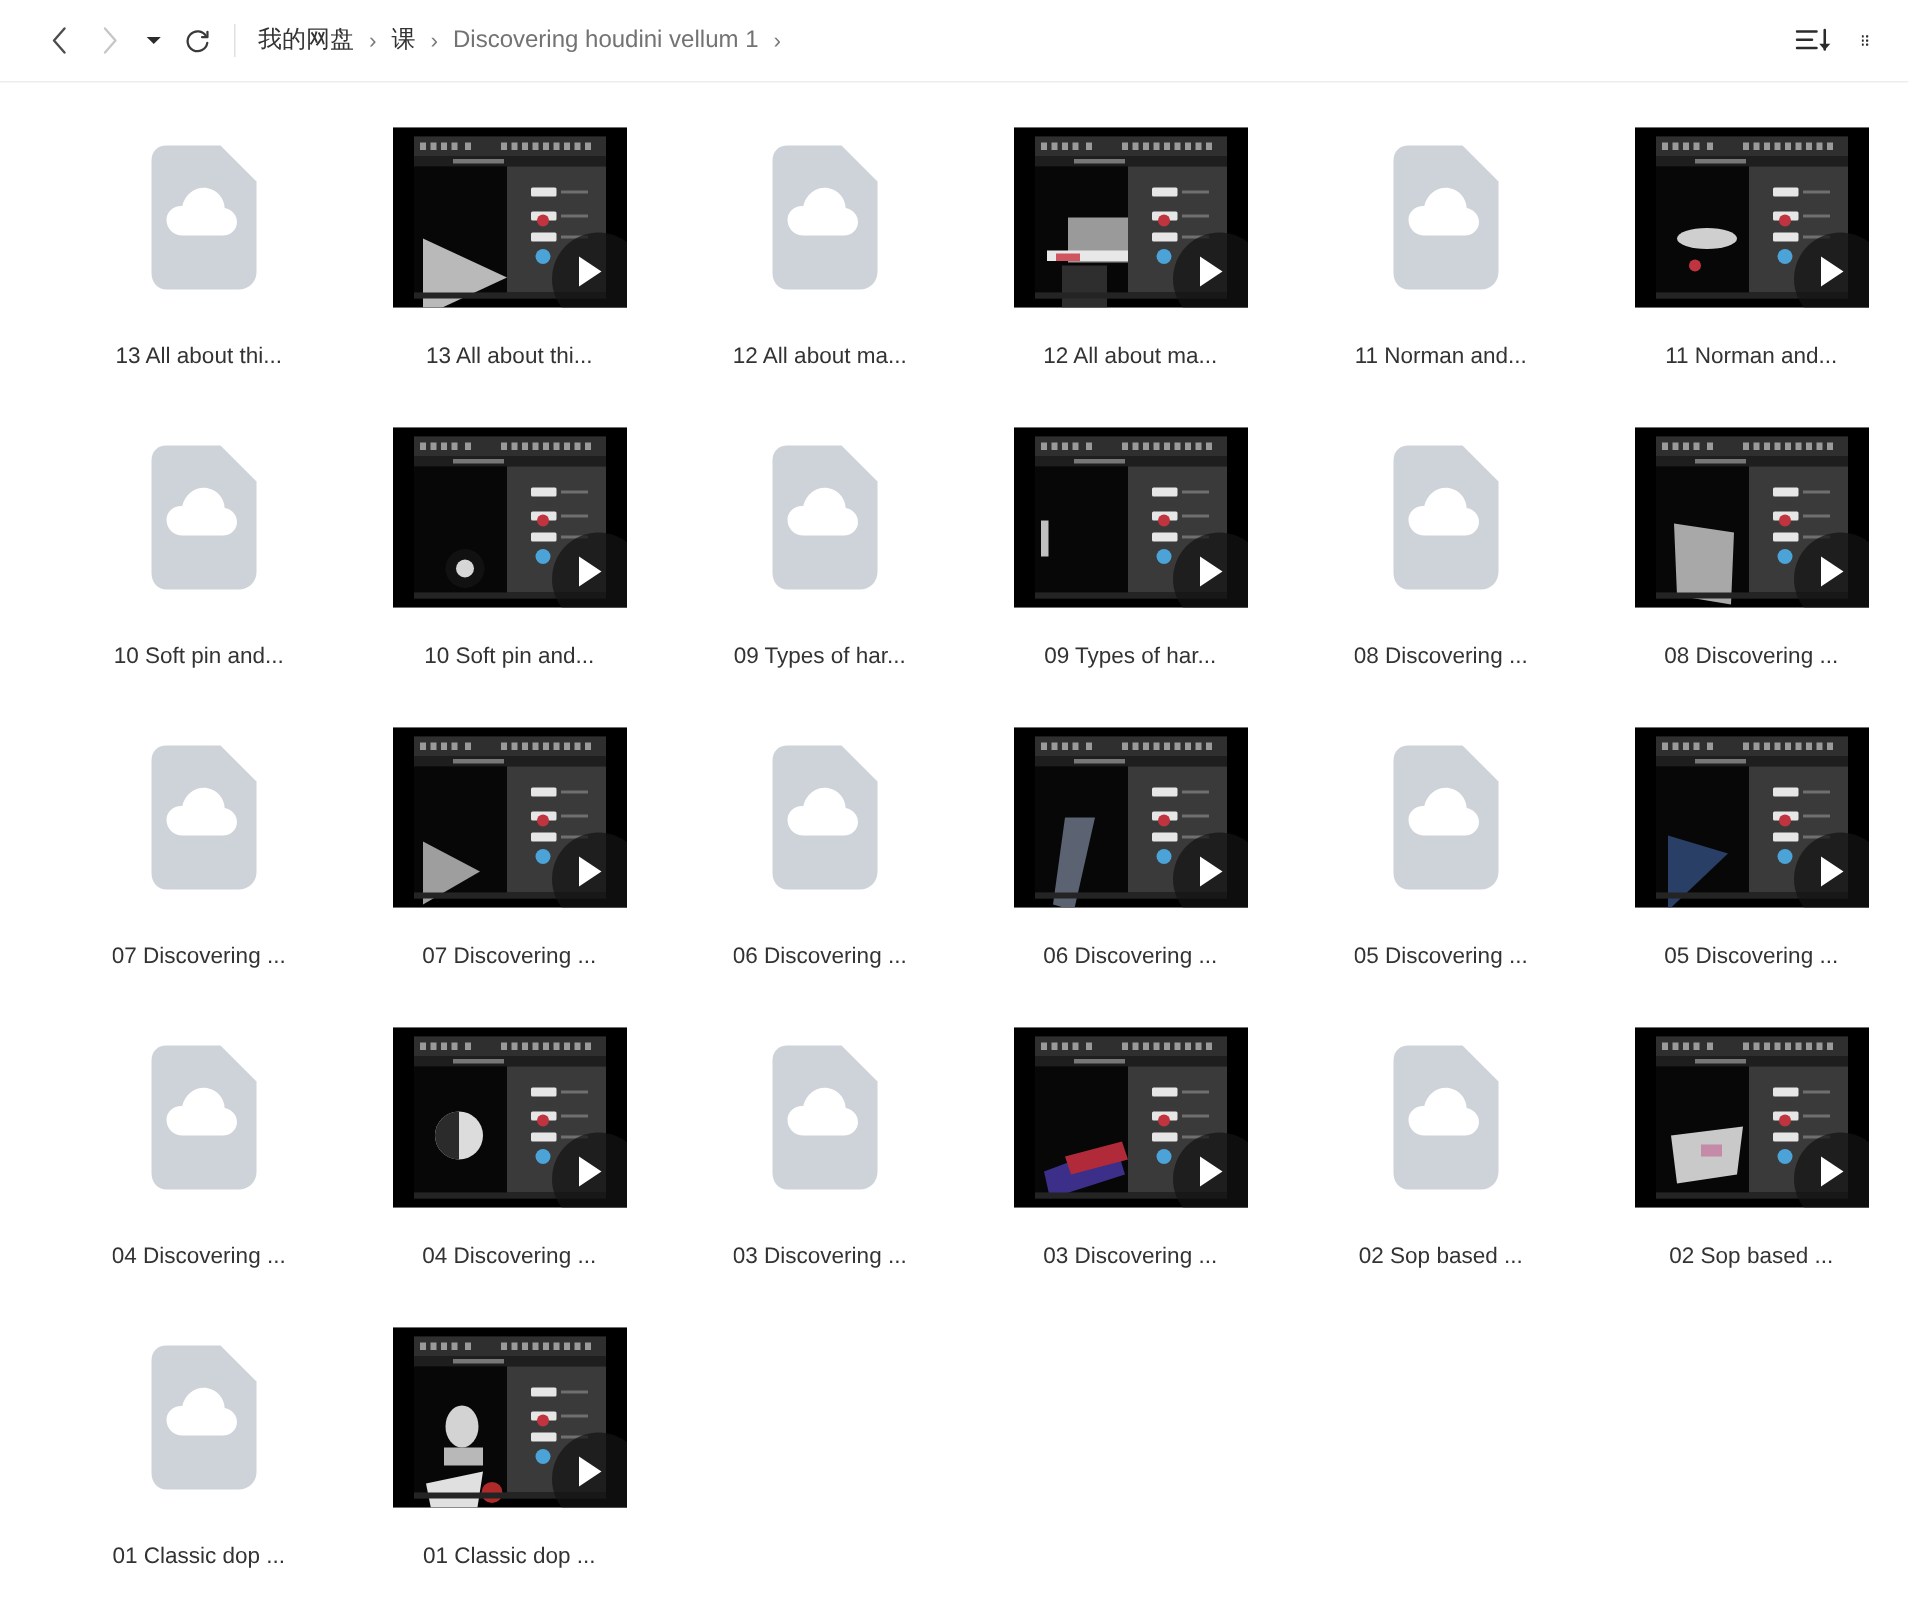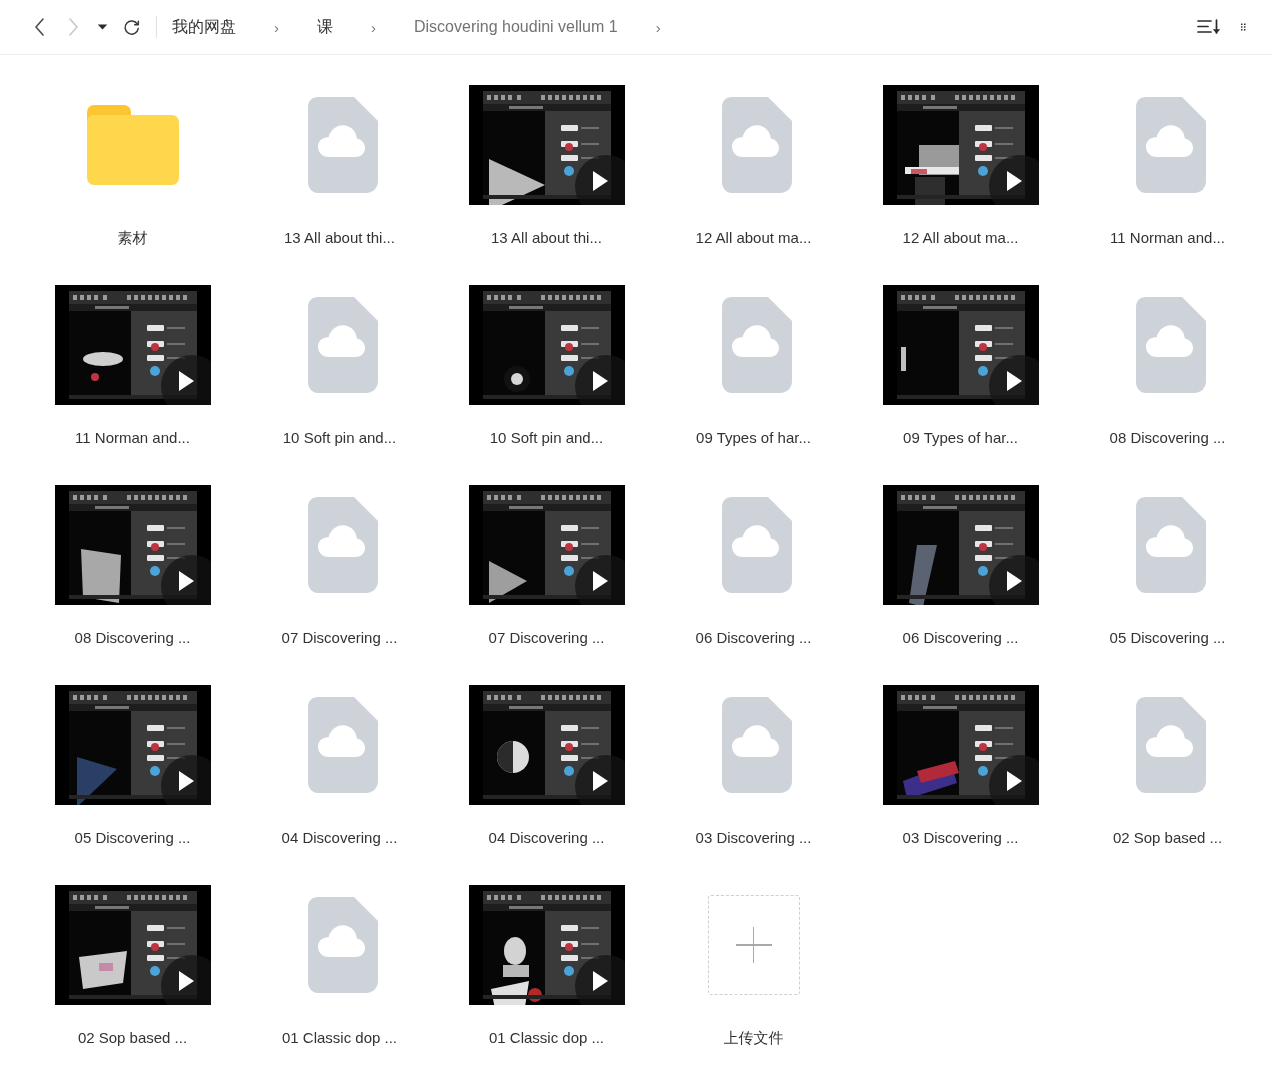--- a/index.html
+++ b/index.html
@@ -50,21 +50,20 @@
     margin: 0 14px 0 8px;
   }
 
   
   .breadcrumb {
     display: flex;
     align-items: center;
     font-size: 16px;
     color: #333333;
     line-height: 1;
-    gap: 28px;
   }
   .crumb {
     cursor: pointer;
     white-space: nowrap;
     padding: 2px 1px;
   }
   .crumb-sep {
     margin: 0 9px;
     color: #7a7a7a;
     font-size: 15px;
@@ -280,29 +279,20 @@
           <rect x="6" y="14" width="3" height="3" rx="0.6"></rect>
         </g>
       </svg>
     </div>
   </div>
 </div>
 
 <div class="grid" id="grid">
     <div class="cell">
             <div class="icon-area">
-        <div class="folder-icon">
-              <div class="folder-tab"></div>
-          <div class="folder-body"></div>
-            </div>
-      </div>
-            <div class="cell-label">素材</div>
-          </div>
-    <div class="cell">
-            <div class="icon-area">
         <svg class="doc-icon" viewBox="0 0 80 100">
               <use href="#doc-cloud"></use>
             </svg>
       </div>
             <div class="cell-label">13 All about thi...</div>
           </div>
     <div class="cell">
             <div class="icon-area">
         <div class="thumb">
 
@@ -1103,28 +1093,20 @@
     <circle cx="100" cy="86" r="5" fill="#4ba3d8"></circle>
     <circle cx="100" cy="62" r="4" fill="#c0343f"></circle>
     <rect x="14" y="110" width="128" height="4" fill="#242424"></rect>
   </svg>
               <div class="play-badge">
                 <div class="play-tri"></div>
               </div>
             </div>
       </div>
             <div class="cell-label">01 Classic dop ...</div>
-          </div>
-    <div class="cell">
-            <div class="icon-area">
-        <div class="upload-box">
-              <div class="plus"></div>
-            </div>
-      </div>
-            <div class="cell-label">上传文件</div>
           </div>
     <div class="cell empty"></div>
     <div class="cell empty"></div>
   </div>
 
 <svg width="0" height="0" style="position:absolute" aria-hidden="true">
   <defs>
     <symbol id="doc-cloud" viewBox="0 0 80 100">
       <path d="M8 12 C8 6 12 2 18 2 L54 2 L78 26 L78 86 C78 93 73 98 66 98
                L18 98 C12 98 8 93 8 87 Z" fill="#ced2d9"></path>

